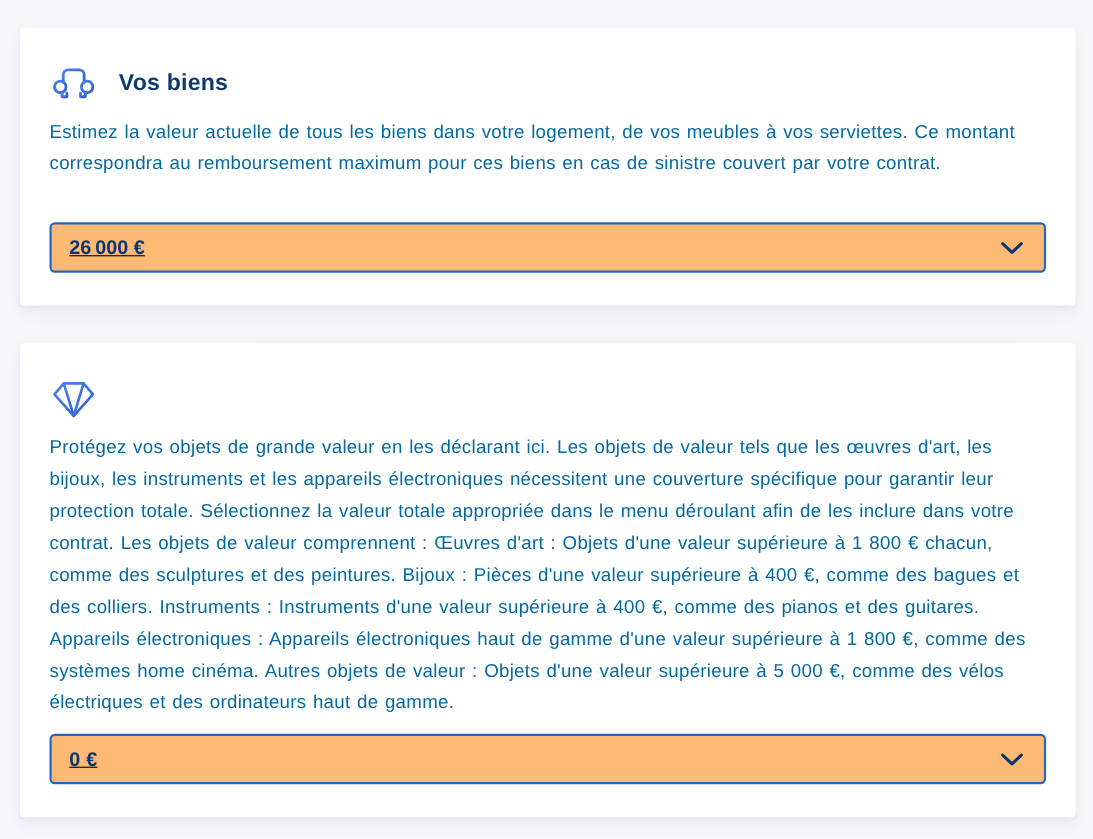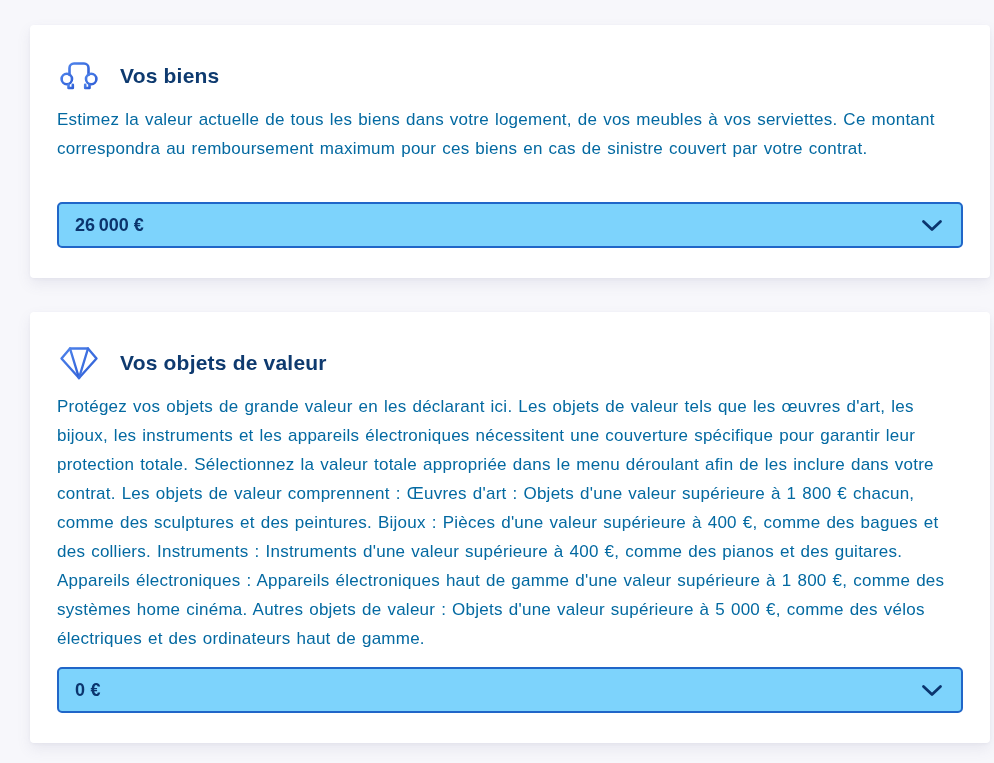--- a/index.html
+++ b/index.html
@@ -5,21 +5,21 @@
   * { box-sizing: border-box; margin: 0; padding: 0; }
   html, body { width: 994px; height: 763px; }
   body {
     background: #f7f7fb;
     font-family: "Liberation Sans", sans-serif;
     overflow: hidden;
   }
   .page { width: 994px; height: 763px; padding-top: 25px; }
   .card {
     width: 960px;
-    margin: 0 auto 34px 30px;
+    margin: 0 auto 34px 18px;
     background: #ffffff;
     border-radius: 4px;
     box-shadow: 0 6px 14px rgba(99, 99, 140, 0.10), 0 1px 3px rgba(99, 99, 140, 0.06);
     padding: 30px 27px;
     display: flex;
     flex-direction: column;
     overflow: hidden;
   }
   .card-belongings { height: 253px; }
   .card-valuables  { height: 431px; }
@@ -50,28 +50,29 @@
     color: #0369a1;
     letter-spacing: 0.25px;
     word-spacing: 1px;
     margin-bottom: 12px;
   }
   .select {
     margin-top: auto;
     flex: 0 0 auto;
     width: 100%;
     height: 46px;
-    background: #7dd3fc;
+    background: #fdba74;
     border: 2px solid #2066c8;
     border-radius: 5px;
     display: flex;
     align-items: center;
     justify-content: space-between;
     padding: 0 18px 0 16px;
     cursor: pointer;
+    text-decoration: underline;
   }
   .select-value {
     font-size: 18px;
     font-weight: 600;
     color: #0b356e;
     letter-spacing: 0.2px;
   }
   .chevron { display: flex; align-items: center; }
 </style>
 </head>
@@ -124,21 +125,20 @@
           </defs>
           <g stroke="url(#diaGrad)" stroke-width="2.4" stroke-linecap="round" stroke-linejoin="round" fill="none">
             <path d="M12 4.5 H30 L38.5 14.5 L21 34 L3.5 14.5 Z"></path>
             <path d="M3.5 14.5 H38.5"></path>
             <path d="M21 4.5 V34"></path>
             <path d="M12 4.5 L21 34"></path>
             <path d="M30 4.5 L21 34"></path>
           </g>
         </svg>
       </span>
-      <h2 class="card-title">Vos objets de valeur</h2>
     </div>
     <p class="card-desc">Protégez vos objets de grande valeur en les déclarant ici. Les objets de valeur tels que les œuvres d'art, les bijoux, les instruments et les appareils électroniques nécessitent une couverture spécifique pour garantir leur protection totale. Sélectionnez la valeur totale appropriée dans le menu déroulant afin de les inclure dans votre contrat. Les objets de valeur comprennent : Œuvres d'art : Objets d'une valeur supérieure à 1 800 € chacun, comme des sculptures et des peintures. Bijoux : Pièces d'une valeur supérieure à 400 €, comme des bagues et des colliers. Instruments : Instruments d'une valeur supérieure à 400 €, comme des pianos et des guitares. Appareils électroniques : Appareils électroniques haut de gamme d'une valeur supérieure à 1 800 €, comme des systèmes home cinéma. Autres objets de valeur : Objets d'une valeur supérieure à 5 000 €, comme des vélos électriques et des ordinateurs haut de gamme.</p>
     <div class="select" role="combobox" aria-expanded="false" tabindex="0">
       <span class="select-value">0 €</span>
       <span class="chevron">
         <svg width="22" height="13" viewBox="0 0 22 13" fill="none">
           <path d="M2.5 2.5 L11 10.5 L19.5 2.5" stroke="#0b356e" stroke-width="2.8" stroke-linecap="round" stroke-linejoin="round"></path>
         </svg>
       </span>
     </div>

